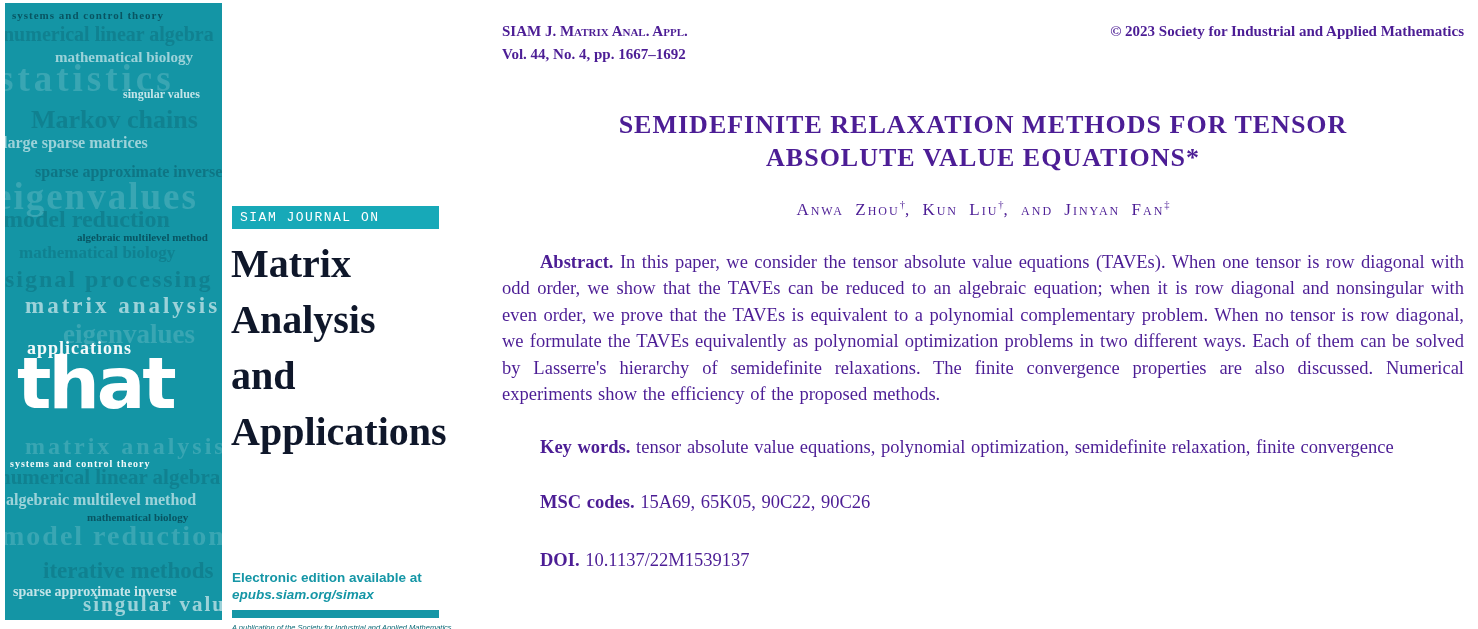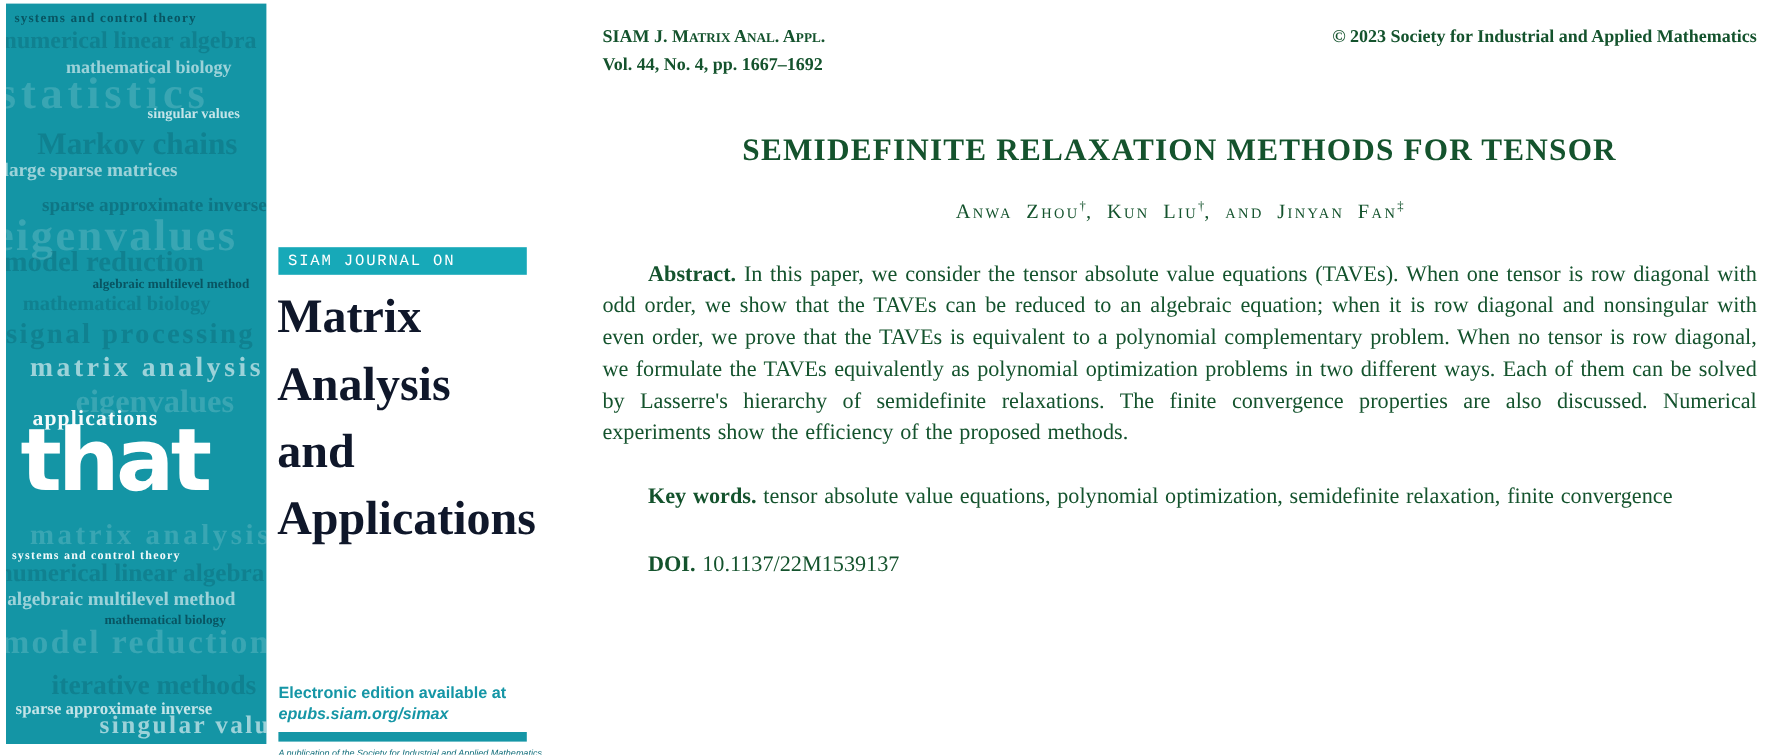--- a/index.html
+++ b/index.html
@@ -75,21 +75,21 @@
   }
   .elec .url{font-style:italic;}
   .elec-bar{margin-top:6px;width:207px;height:8px;background:#1596a6;}
   .pub-note{
     margin-top:5px;font-size:7.5px;font-style:italic;font-weight:normal;
     color:#0d6b78;white-space:nowrap;
   }
 
   
   .paper{
-    position:absolute;left:502px;top:20px;width:962px;color:#14532d;
+    position:absolute;left:502px;top:20px;width:962px;color:#4c1d95;
   }
   .paper-header{
     display:flex;justify-content:space-between;align-items:flex-start;
     font-size:15px;font-weight:bold;line-height:1.5;
   }
   .sc{font-variant:small-caps;}
   .paper-title{
     margin:44px auto 0;max-width:860px;text-align:center;
     font-size:26px;font-weight:bold;letter-spacing:1px;line-height:1.25;
   }
@@ -155,28 +155,30 @@
   <div class="paper-header">
     <div>
       <div class="sc">SIAM J. Matrix Anal. Appl.</div>
       <div>Vol. 44, No. 4, pp. 1667–1692</div>
     </div>
     <div>© 2023 Society for Industrial and Applied Mathematics</div>
   </div>
 
   <div class="paper-title">
     <div>SEMIDEFINITE RELAXATION METHODS FOR TENSOR</div>
+    <div>ABSOLUTE VALUE EQUATIONS*</div>
   </div>
 
   <div class="authors">
     <span><span>Anwa Zhou</span><sup>†</sup><span>, </span></span>
     <span><span>Kun Liu</span><sup>†</sup><span>, </span></span>
     <span><span>and Jinyan Fan</span><sup>‡</sup><span></span></span>
   </div>
 
   <p class="body-text abstract"><span class="lead">Abstract.</span>&nbsp;<span>In this paper, we consider the tensor absolute value equations (TAVEs). When one tensor is row diagonal with odd order, we show that the TAVEs can be reduced to an algebraic equation; when it is row diagonal and nonsingular with even order, we prove that the TAVEs is equivalent to a polynomial complementary problem. When no tensor is row diagonal, we formulate the TAVEs equivalently as polynomial optimization problems in two different ways. Each of them can be solved by Lasserre's hierarchy of semidefinite relaxations. The finite convergence properties are also discussed. Numerical experiments show the efficiency of the proposed methods.</span></p>
 
   <p class="body-text keywords"><span class="lead">Key words.</span>&nbsp;<span>tensor absolute value equations, polynomial optimization, semidefinite relaxation, finite convergence</span></p>
 
+  <p class="body-text msc"><span class="lead">MSC codes.</span>&nbsp;<span>15A69, 65K05, 90C22, 90C26</span></p>
 
   <p class="body-text doi"><span class="lead">DOI.</span>&nbsp;<span>10.1137/22M1539137</span></p>
 
 </div>
 
 </body></html>

